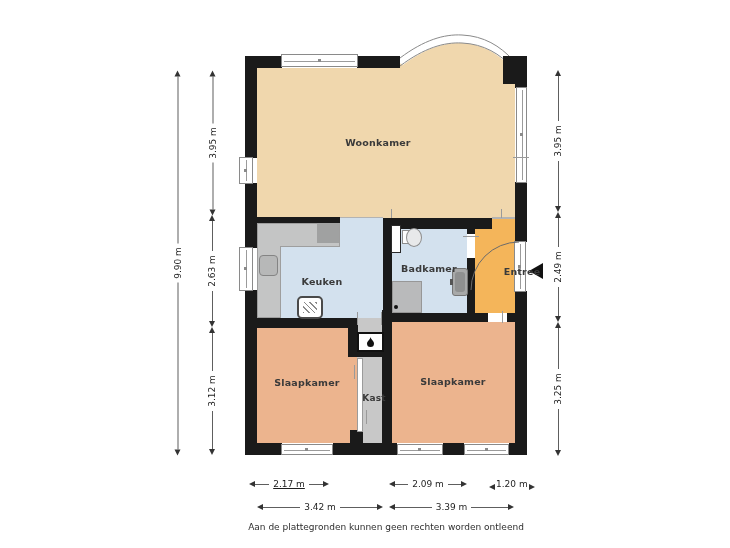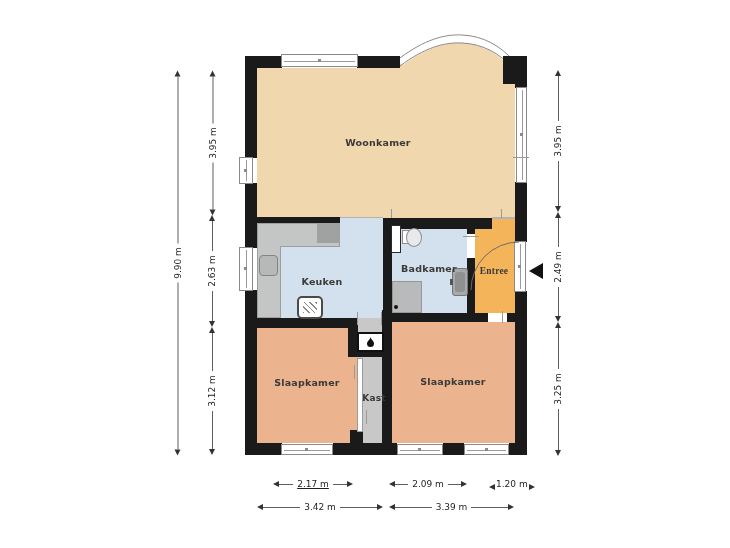--- a/index.html
+++ b/index.html
@@ -122,21 +122,21 @@
   <div class="fix" style="left:357px;top:358px;width:6px;height:74px;background:#fff;border:1px solid #9b9b9b;"></div>
   <div class="fix" style="left:357px;top:332px;width:27px;height:20px;background:#fff;border:2px solid #111;display:flex;align-items:center;justify-content:center;">
     <svg width="9" height="11" viewBox="0 0 9 11">
       <path d="M4.5 0 C5 2.6 8 3.8 8 6.5 A3.5 3.5 0 0 1 1 6.5 C1 4.2 4 3 4.5 0 Z" fill="#111"></path>
     </svg>
   </div>
 
   <div class="lbl" style="left:378px;top:142px;">Woonkamer</div>
   <div class="lbl" style="left:322px;top:281px;">Keuken</div>
   <div class="lbl" style="left:429px;top:268px;text-align:center;">Badkamer</div>
-  <div class="lbl" style="left:494px;top:271px;font-family:Liberation Serif, serif;">Entree</div>
+  <div class="lbl" style="left:522px;top:271px;">Entree</div>
   <div class="lbl" style="left:307px;top:382px;">Slaapkamer</div>
   <div class="lbl" style="left:374px;top:398px;font-size:9px;">Kast</div>
   <div class="lbl" style="left:453px;top:381px;">Slaapkamer</div>
 
   <div class="dim vert" style="left:-15.5px;top:256.5px;width:385px;">
     <span class="a al"></span>
       <span class="l"></span>
       <span class="t">9.90 m</span>
       <span class="l"></span>
       <span class="a ar"></span>
@@ -176,21 +176,21 @@
       <span class="l"></span>
       <span class="a ar"></span>
   </div>
   <div class="dim vert" style="left:491px;top:383px;width:134px;">
     <span class="a al"></span>
       <span class="l"></span>
       <span class="t">3.25 m</span>
       <span class="l"></span>
       <span class="a ar"></span>
   </div>
-  <div class="dim" style="left:273px;top:478px;width:80px;text-decoration:underline;">
+  <div class="dim" style="left:249px;top:478px;width:80px;text-decoration:underline;">
     <span class="a al"></span>
       <span class="l"></span>
       <span class="t">2.17 m</span>
       <span class="l"></span>
       <span class="a ar"></span>
   </div>
   <div class="dim" style="left:389px;top:478px;width:78px;">
     <span class="a al"></span>
       <span class="l"></span>
       <span class="t">2.09 m</span>
@@ -211,15 +211,16 @@
   </div>
   <div class="dim" style="left:389px;top:501px;width:125px;">
     <span class="a al"></span>
       <span class="l"></span>
       <span class="t">3.39 m</span>
       <span class="l"></span>
       <span class="a ar"></span>
   </div>
 
   <div class="footer" style="top:522px;">
+    <div style="font-size:9px;line-height:11px;">Aan de plattegronden kunnen geen rechten worden ontleend</div>
   </div>
 
 </div>
 
 </body></html>

